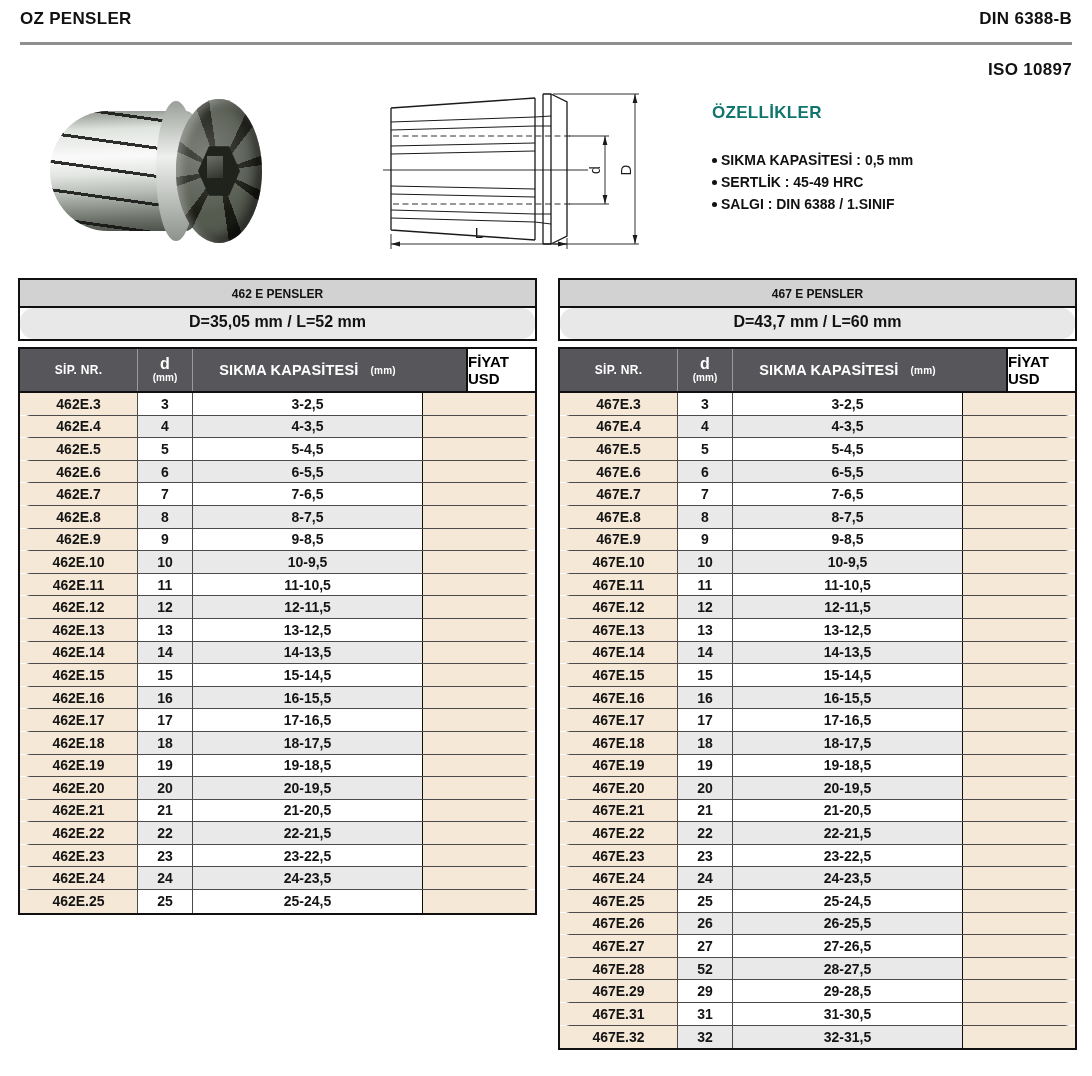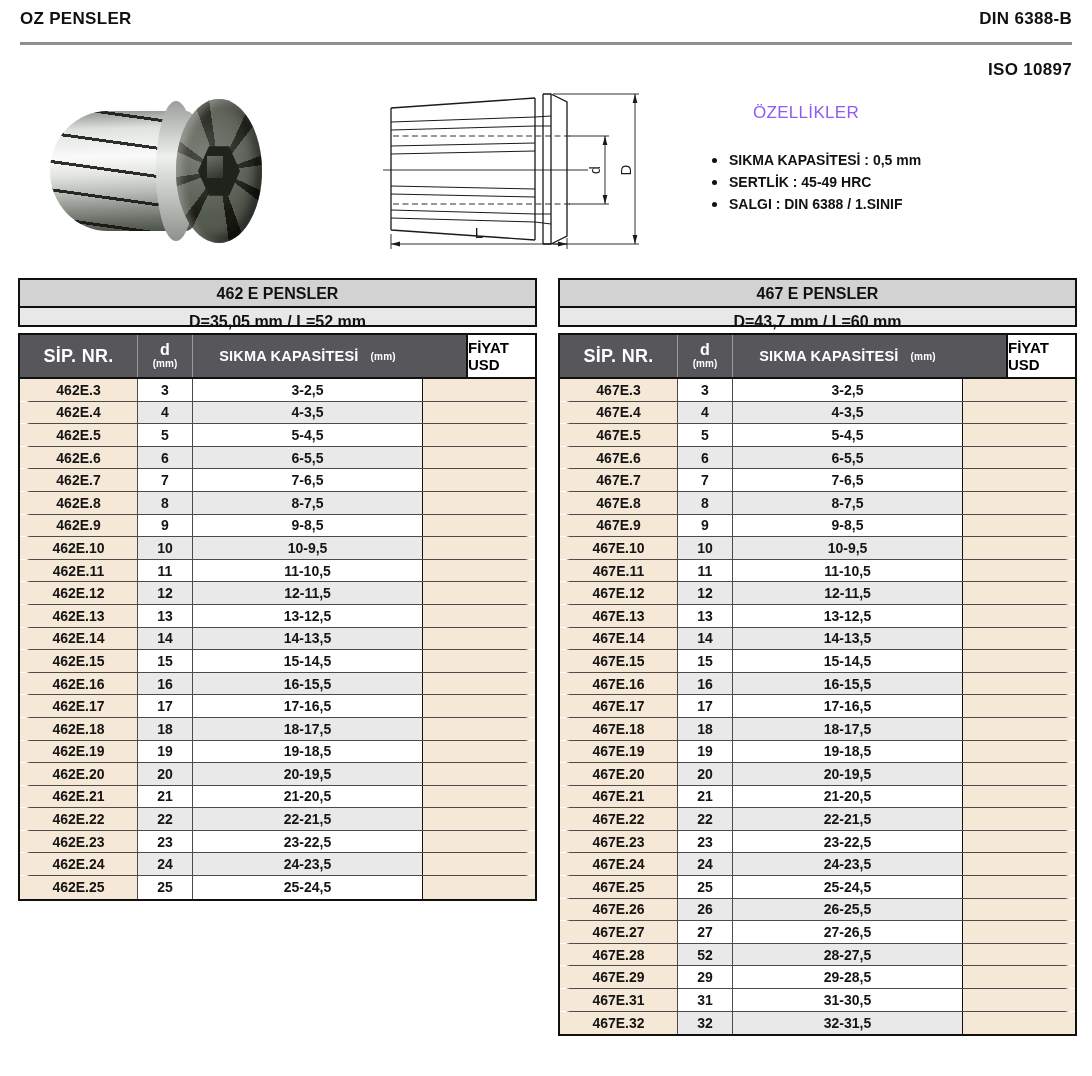--- a/index.html
+++ b/index.html
@@ -32,38 +32,38 @@
     clip-path:polygon(26% 4%, 74% 4%, 100% 50%, 74% 96%, 26% 96%, 0% 50%); }
   .ph-hub::after { content:""; position:absolute; left:9px; top:12px; width:16px; height:22px;
     background:linear-gradient(160deg,#6a6f66,#30332b); }
 
   
   .drawing { position:absolute; left:383px; top:86px; }
   .drawing text { font-family:"Liberation Sans", sans-serif; fill:#1a1a1a; }
 
   
   .features { position:absolute; left:712px; top:103px; width:370px; }
-  .features-title { font-size:17px; font-weight:normal; color:#8b5cf6; letter-spacing:.3px; margin-bottom:26px;margin-left:41px; }
-  .feature { display:flex; align-items:center; gap:12px; font-size:14px; font-weight:bold; color:#111; line-height:22px; }
+  .features-title { font-size:17px; font-weight:bold; color:#0f766e; letter-spacing:.3px; margin-bottom:26px; }
+  .feature { display:flex; align-items:center; gap:4px; font-size:14px; font-weight:bold; color:#111; line-height:22px; }
   .dot { width:5px; height:5px; border-radius:50%; background:#111; flex:0 0 auto; }
 
   
   .tsec { position:absolute; top:278px; width:519px; }
   .t0 { left:18px; } .t1 { left:558px; }
 
   .tblock { border:2px solid #101010; }
   .tbar { height:28px; line-height:28px; background:#D2D2D2; border-bottom:2px solid #101010;
-          text-align:center; font-size:16px; font-weight:bold; color:#111; }
-  .sbar { height:17px; line-height:28px; background:#E8E8E8; text-align:center; font-size:16px; font-weight:bold; color:#111; }
+          text-align:center; font-size:12px; font-weight:bold; color:#111; }
+  .sbar { height:31px; line-height:28px; background:#E8E8E8; text-align:center; font-size:16px; font-weight:bold; color:#111;border-radius:14px; }
 
   .dtable { border:2px solid #101010; margin-top:6px; }
   .thead { display:grid; grid-template-columns:118px 55px 229px 1fr; height:44px;
            background:#57565A; border-bottom:2px solid #101010; }
   .hcell { display:flex; align-items:center; justify-content:center; color:#fff; font-weight:bold; }
-  .h-sip { font-size:18px; border-right:1px solid #9b9b9b; letter-spacing:.3px;text-align:center; }
+  .h-sip { font-size:12px; border-right:1px solid #9b9b9b; letter-spacing:.3px;text-align:center; }
   .h-d   { flex-direction:column; line-height:1.05; border-right:1px solid #9b9b9b; }
   .d-top { font-size:16px; } .d-sub { font-size:10px; }
   .h-cap { font-size:14.5px; gap:12px; letter-spacing:.2px; }
   .small { font-size:10px; }
   .h-price { background:#fff; color:#000; font-size:15px; border-left:2px solid #101010;margin-left:44px; }
 
   .trow { display:grid; grid-template-columns:118px 55px 229px 1fr; height:22.6px; border-bottom:1px solid #4b4b4b;border-radius:10px; }
   .tbody .trow:last-child { border-bottom:none; }
   .cell { display:flex; align-items:center; justify-content:center; font-size:14px; font-weight:bold; color:#141414; }
   .c-sip   { background:#F6E8D6; border-right:1px solid #4b4b4b; }

